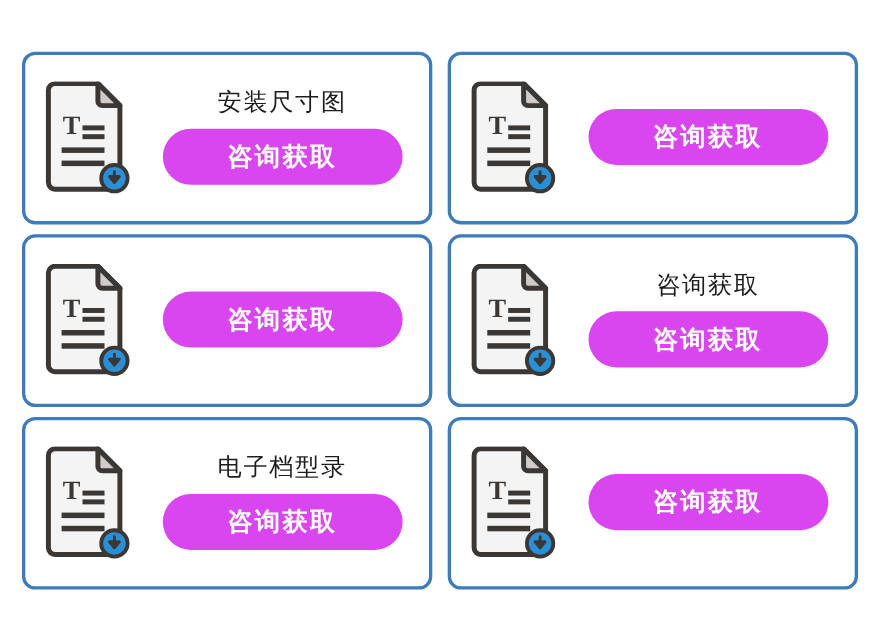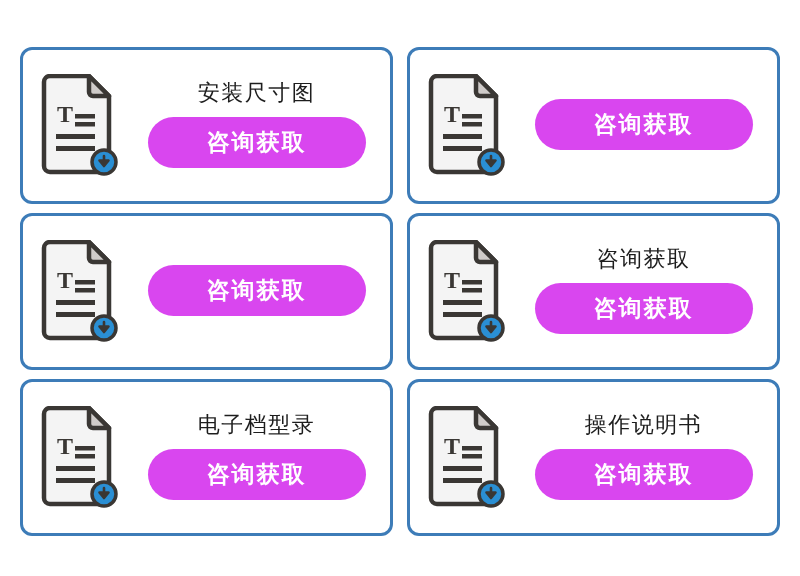--- a/index.html
+++ b/index.html
@@ -200,18 +200,17 @@
         <text x="20" y="48" font-family="'Liberation Serif','DejaVu Serif',serif" font-size="24" font-weight="bold" fill="#3a3734">T</text>
         <rect x="38" y="40" width="20" height="4.5" fill="#3a3734"></rect>
         <rect x="38" y="48" width="20" height="4.5" fill="#3a3734"></rect>
         <rect x="19" y="60" width="39" height="5" fill="#3a3734"></rect>
         <rect x="19" y="72" width="39" height="5" fill="#3a3734"></rect>
         <circle cx="67" cy="88" r="12" fill="#2a8fd4" stroke="#3a3734" stroke-width="3.5"></circle>
         <path d="M67 82 v6 M62.5 86.5 L67 92 L71.5 86.5 Z" fill="#3a3734" stroke="#3a3734" stroke-width="2.6" stroke-linejoin="round" stroke-linecap="round"></path>
       </svg>
     </div>
     <div class="card-body">
-      <div class="card-title">操作说明书</div>
       <button class="cta-button">咨询获取</button>
     </div>
   </div>
 
 </div>
 
 </body></html>

